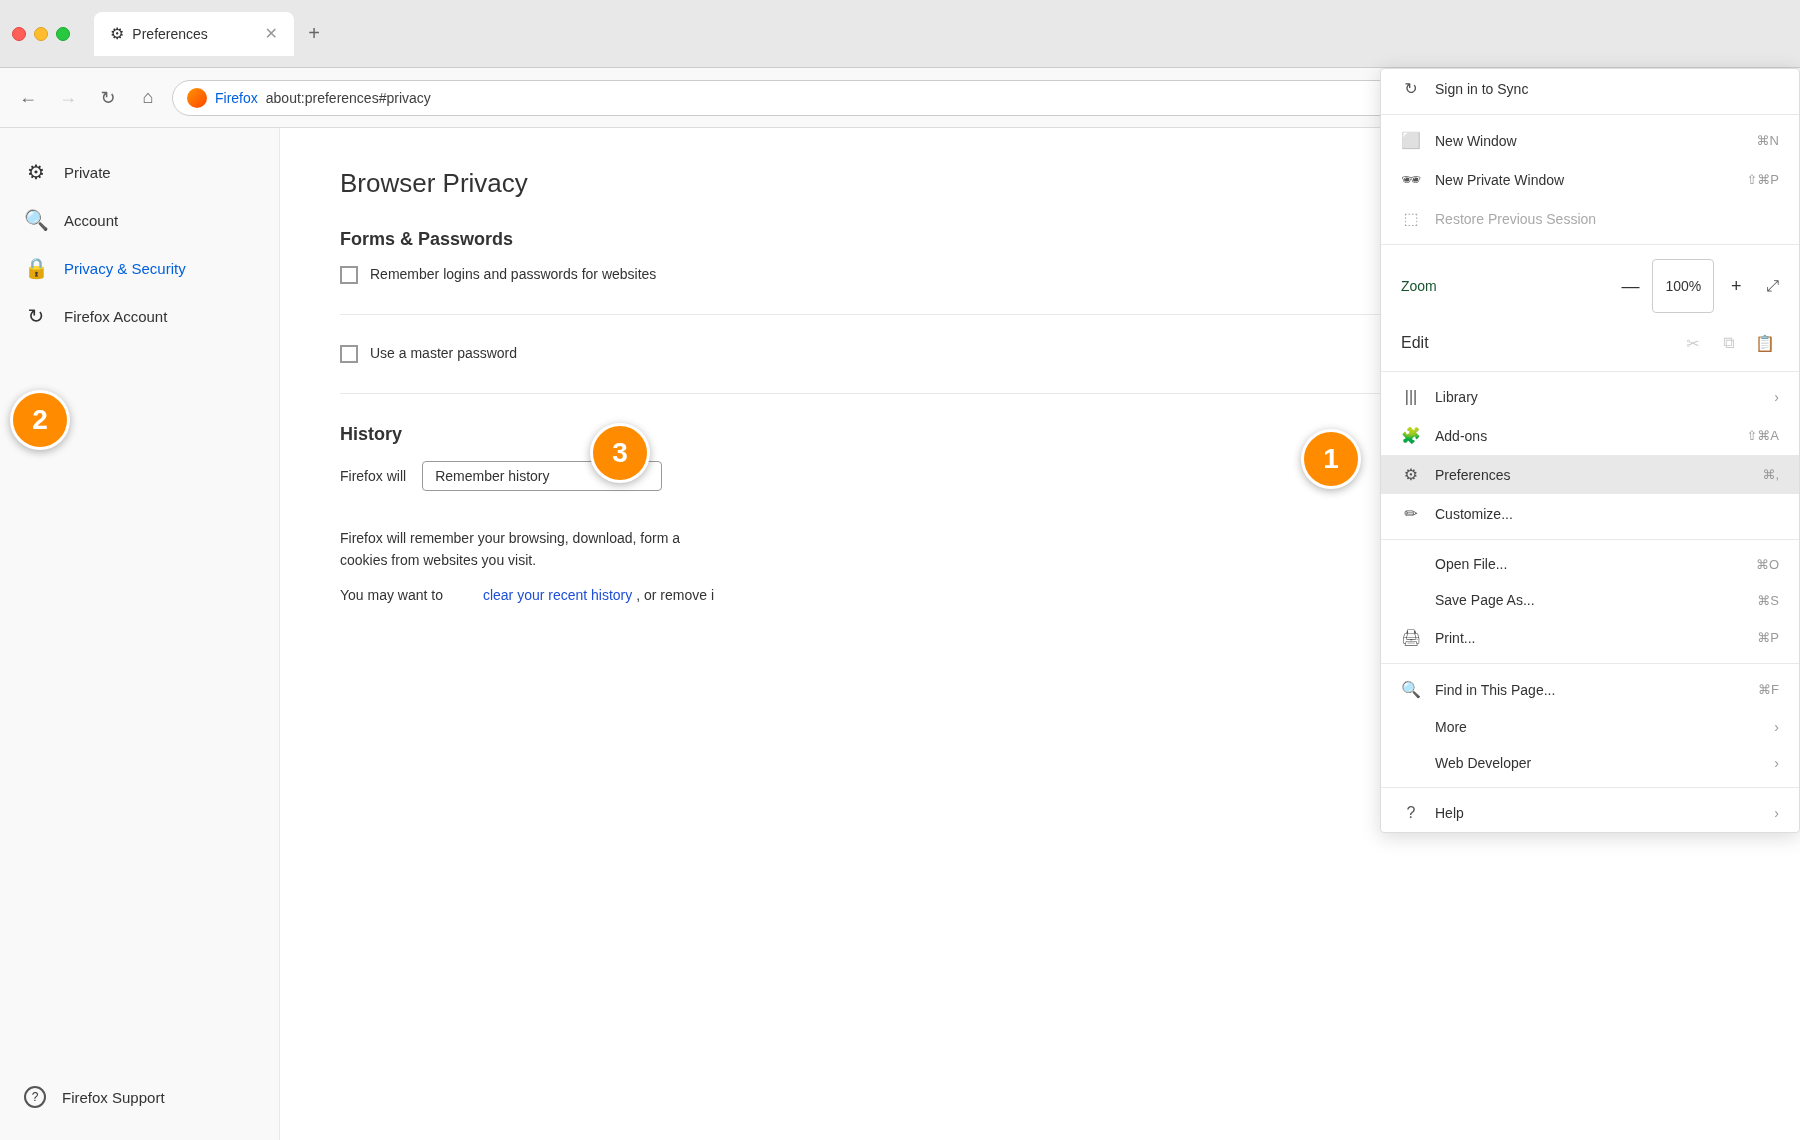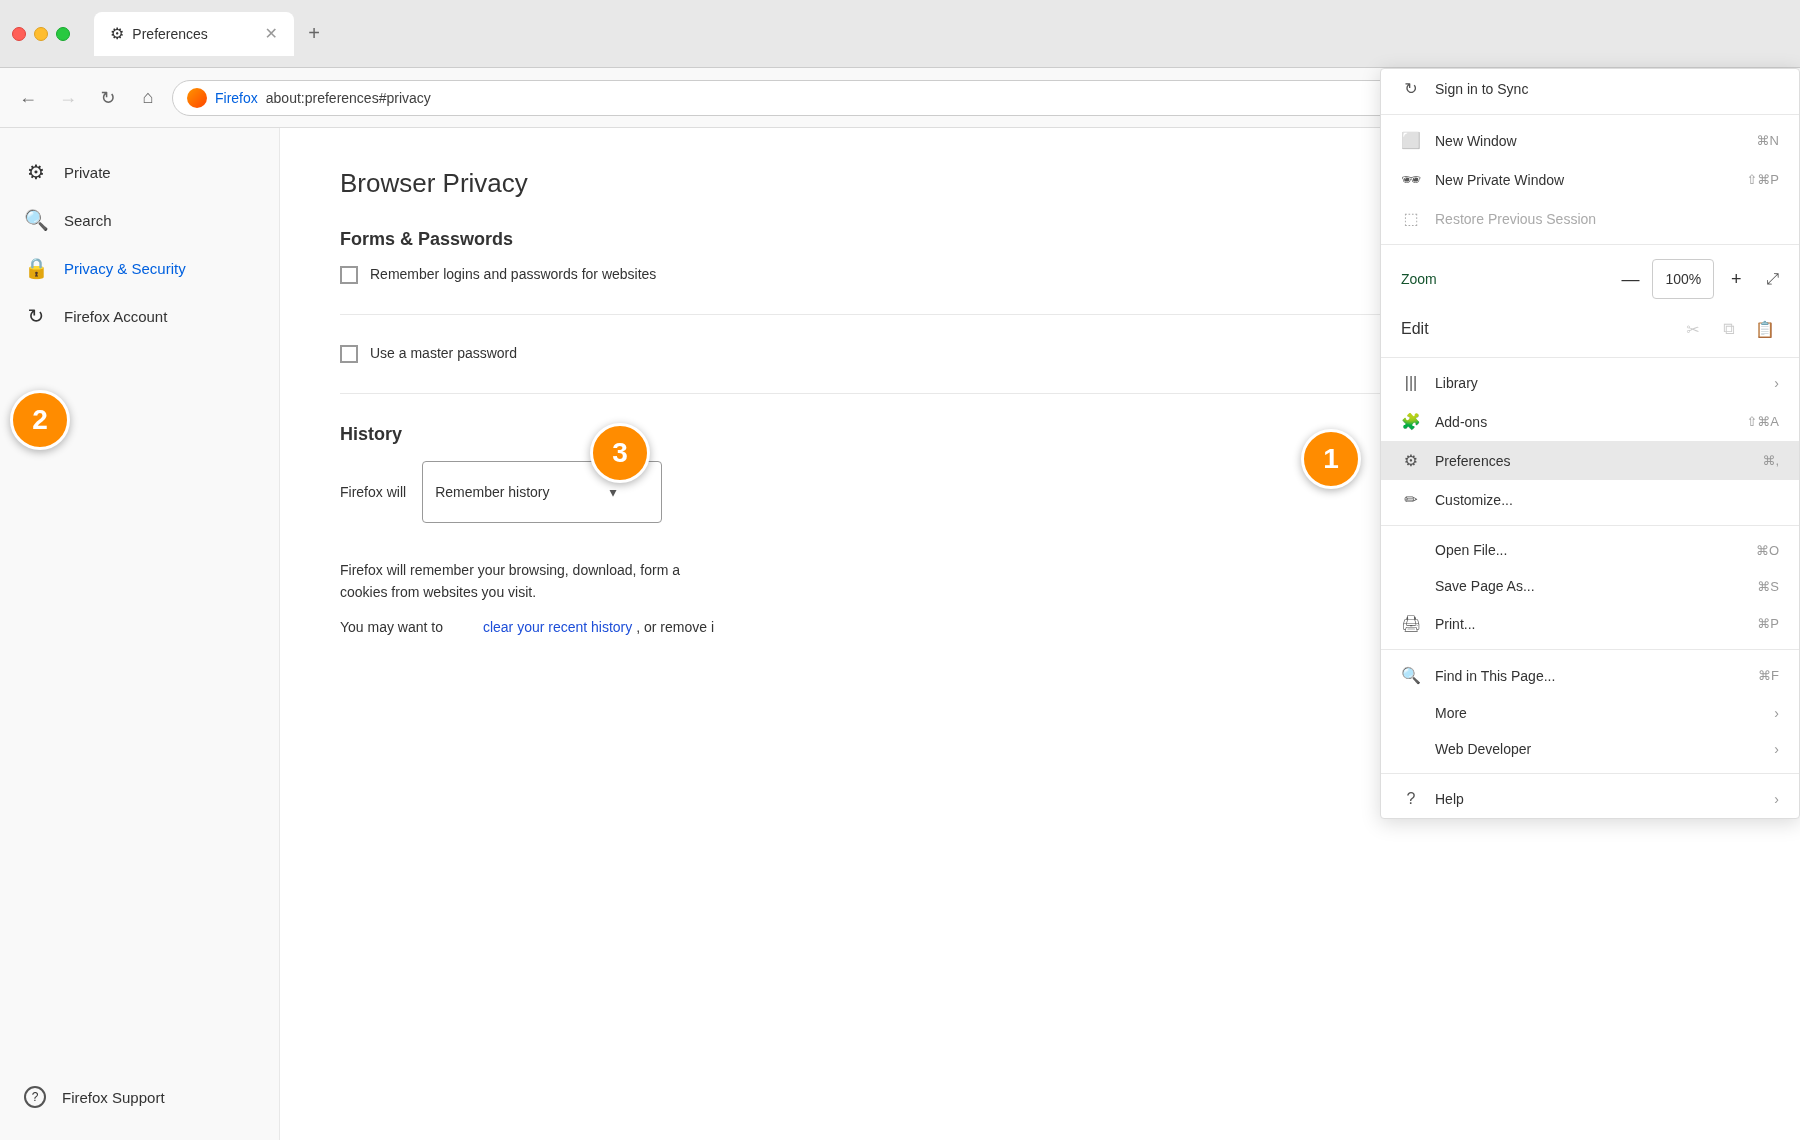--- a/index.html
+++ b/index.html
@@ -210,21 +210,21 @@
       gap: 16px;
       margin-bottom: 16px;
       font-size: 14px;
       color: #333;
     }
     .history-select {
       display: flex;
       align-items: center;
       border: 1px solid #999;
       border-radius: 4px;
-      padding: 22px 12px;
+      padding: 6px 12px;
       background: #fff;
       font-size: 14px;
       gap: 60px;
       cursor: pointer;
       min-width: 240px;
     }
     .history-select-arrow { color: #555; }
     .history-desc {
       font-size: 14px;
       color: #333;
@@ -323,21 +323,21 @@
       justify-content: center;
       font-size: 18px;
       color: #333;
       cursor: pointer;
       border: none;
       background: none;
     }
     .zoom-value {
       border: 1px solid #ccc;
       border-radius: 4px;
-      padding: 11px 12px;
+      padding: 18px 12px;
       font-size: 14px;
       color: #333;
       background: #fff;
       min-width: 60px;
       text-align: left;
     }
     .zoom-expand {
       font-size: 16px;
       color: #555;
       margin-left: 8px;
@@ -433,21 +433,21 @@
   <div class="sidebar">
 
     <div class="badge" style="left: 10px; top: 390px;">2</div>
 
     <div class="sidebar-item">
       <span class="sidebar-item-icon">⚙</span>
       <span>Private</span>
     </div>
     <div class="sidebar-item">
       <span class="sidebar-item-icon">🔍</span>
-      <span>Search</span>
+      <span>Account</span>
     </div>
     <div class="sidebar-item active">
       <span class="sidebar-item-icon" style="color:#0060df;">🔒</span>
       <span>Privacy &amp; Security</span>
     </div>
     <div class="sidebar-item">
       <span class="sidebar-item-icon">↻</span>
       <span>Firefox Account</span>
     </div>
     <div class="sidebar-spacer"></div>

